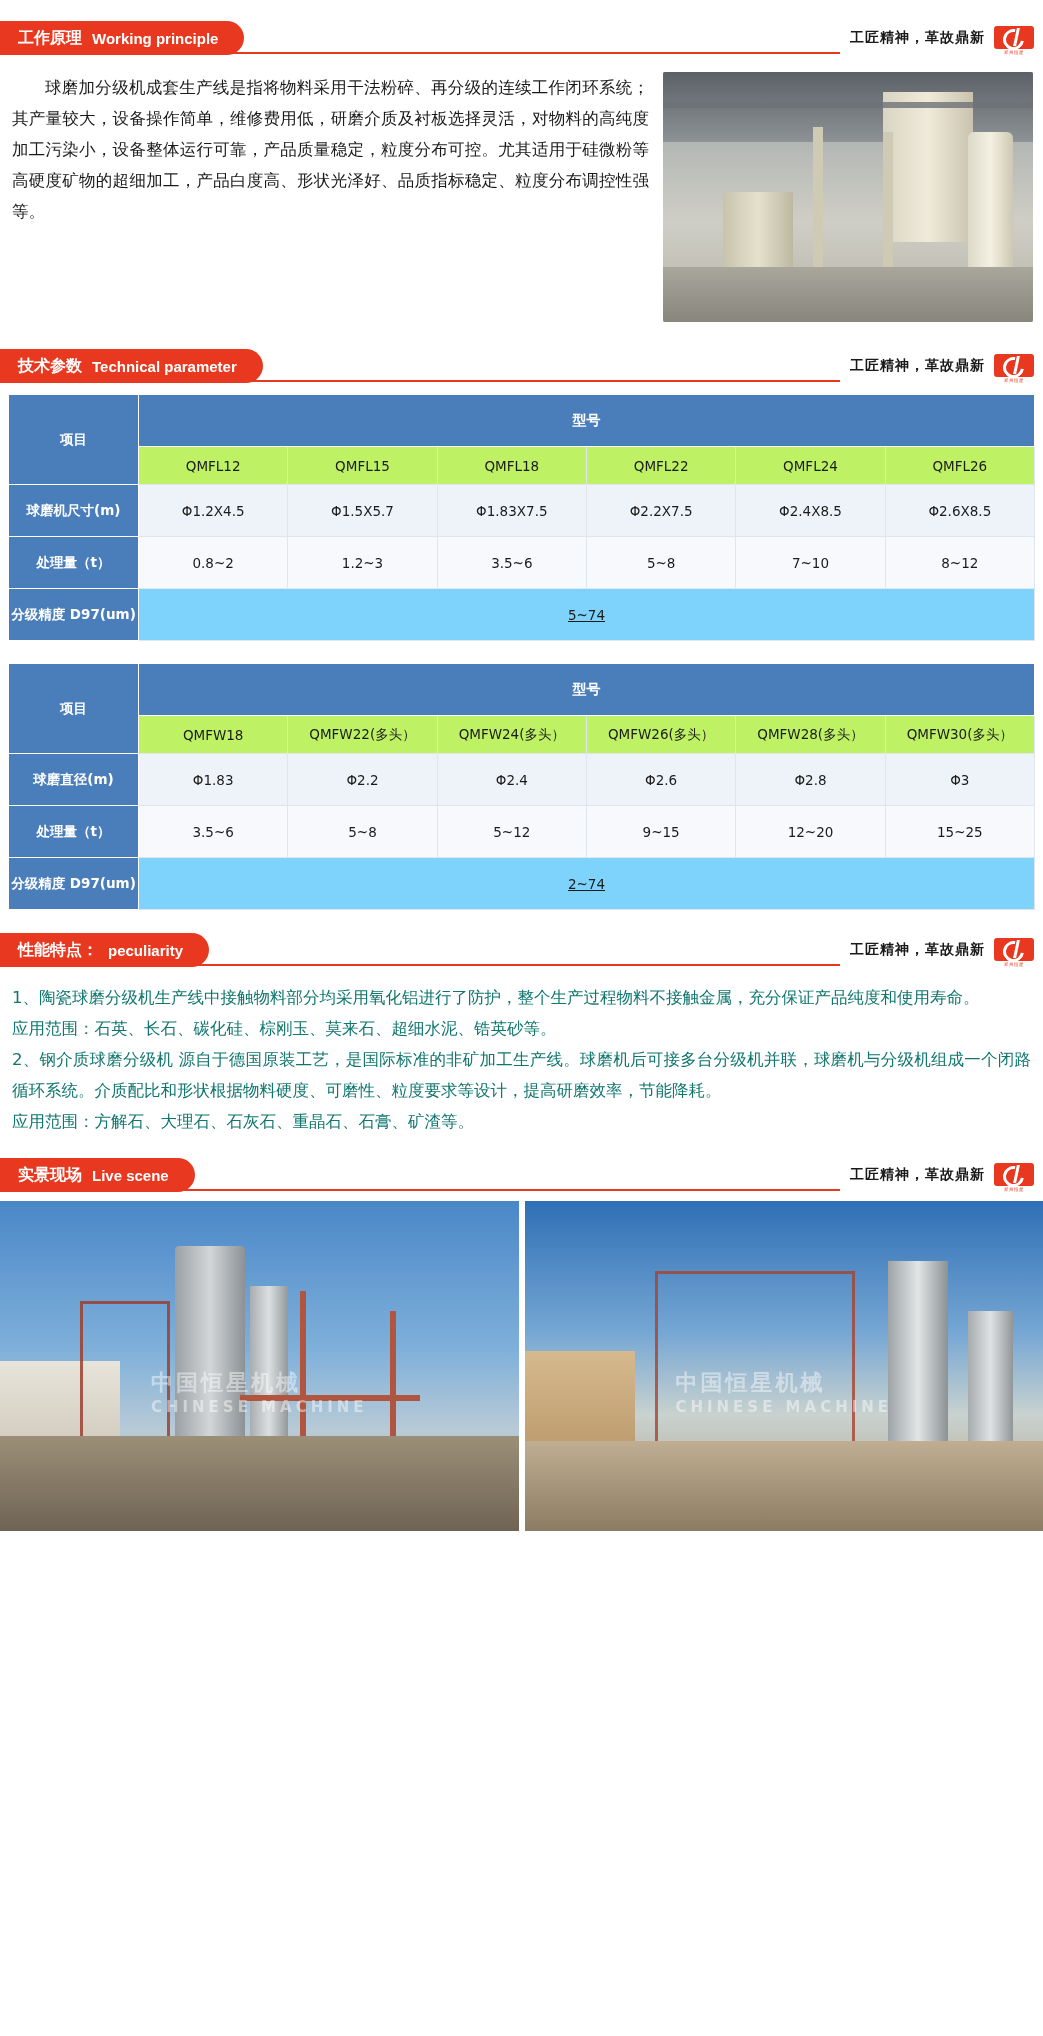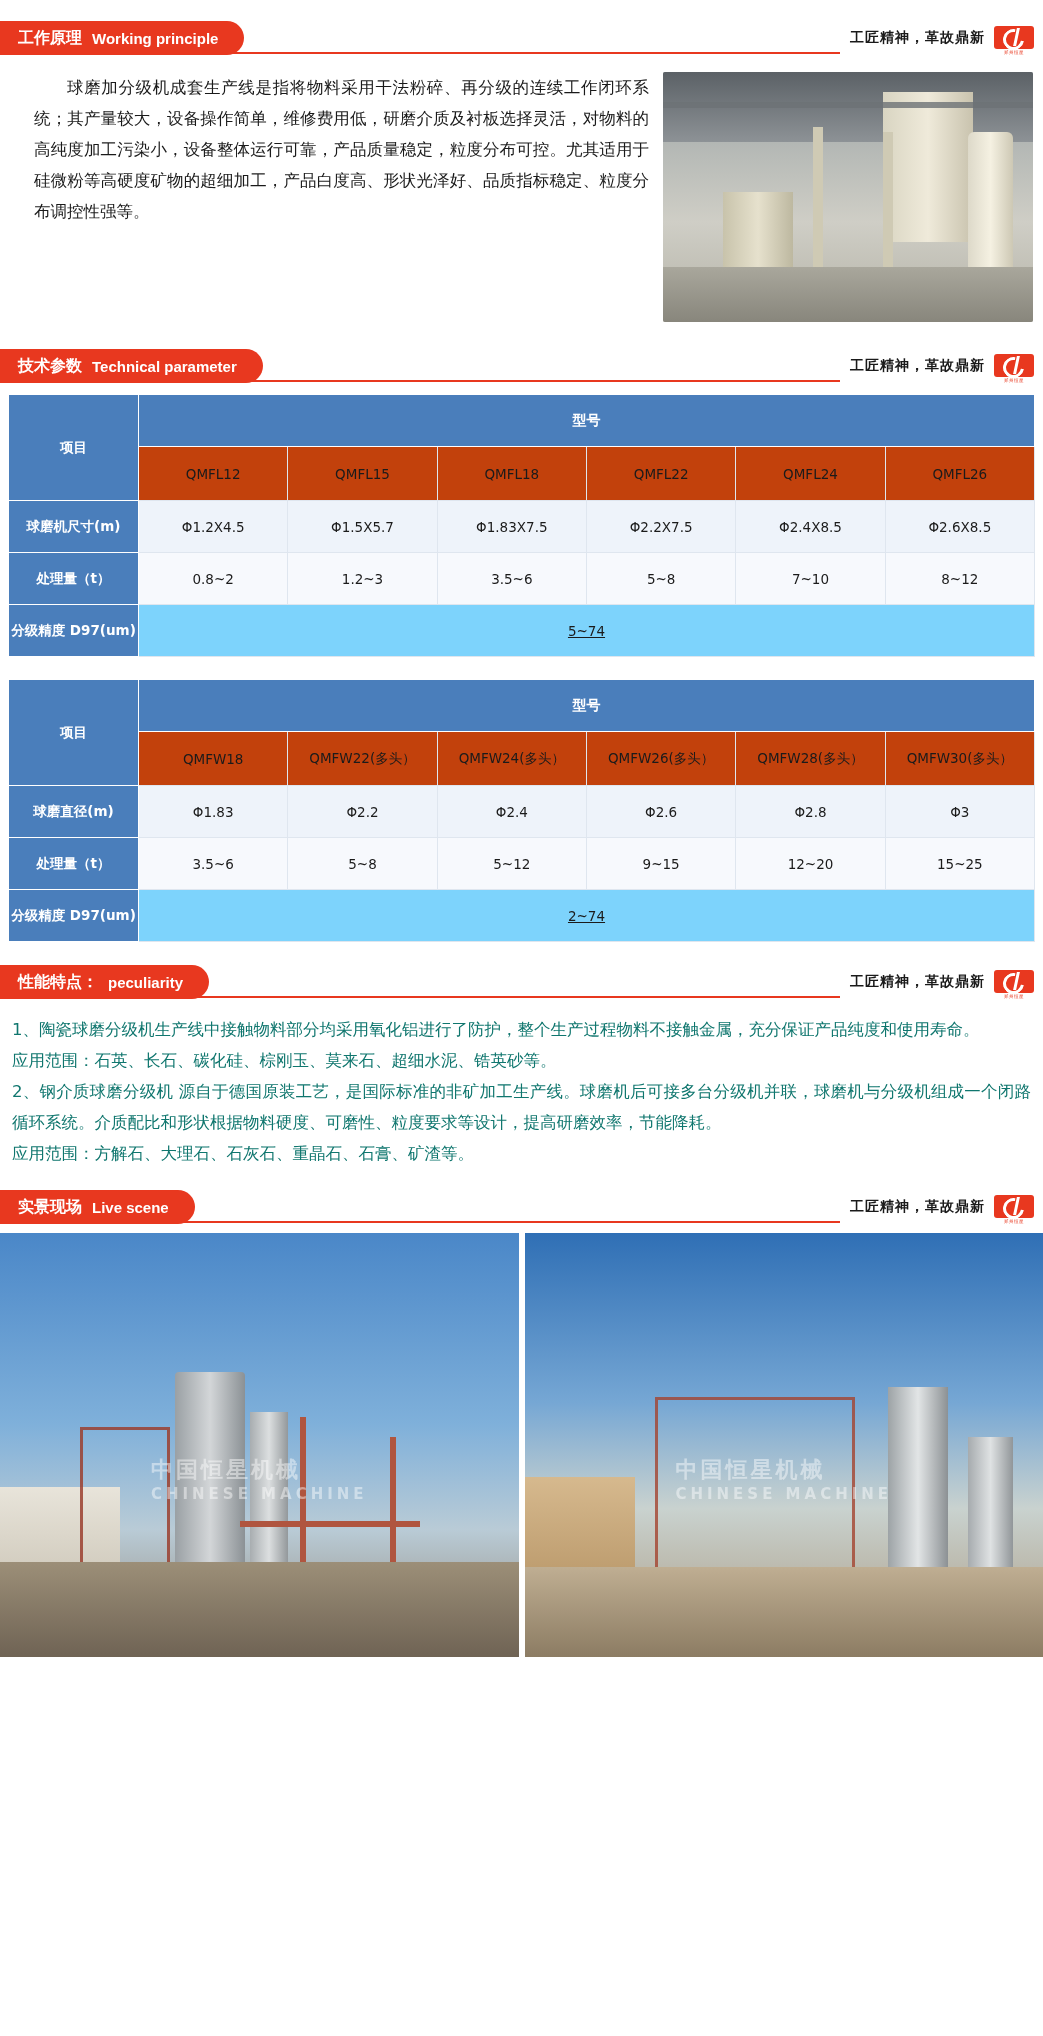--- a/index.html
+++ b/index.html
@@ -90,23 +90,22 @@
     font-size:4.5px;
     color:#e8381f;
     letter-spacing:.5px;
     margin-top:1px;
     white-space:nowrap;
   }
 
   
   .wp-body {
     display:flex;
-    padding:12px 10px 6px 22px;
+    padding:12px 10px 6px 12px;
     gap:14px;
-    margin-left:12px;
   }
   .wp-text {
     flex:1;
     font-family:"DejaVu Sans", sans-serif;
     font-size:16.5px;
     line-height:31px;
     text-align:justify;
     color:#1a1a1a;
     text-indent:2em;
   }
@@ -151,23 +150,23 @@
     padding:6px 2px;
   }
   table.spec .hdr {
     background:#4a7ebb;
     color:#ffffff;
     font-weight:bold;
     height:52px;
     font-size:14px;
   }
   table.spec .sub {
-    background:#c2410c;
+    background:#bef264;
     color:#1b1b1b;
-    height:54px;
+    height:38px;
     font-size:13.5px;
     border:1px solid #dfe6ef;
     margin-top:8px;
   }
   table.spec .rowlbl {
     background:#4a7ebb;
     color:#ffffff;
     font-weight:bold;
     font-size:13.5px;
     width:130px;
@@ -192,21 +191,21 @@
   }
   .pec-body p { margin:0; }
   .pec-body p.indent { text-indent:0; }
 
   
   .live-body {
     display:flex;
     gap:6px;
     padding:4px 0 0 0;
   }
-  .live-body .shot { width:50%; height:424px; position:relative; overflow:hidden;text-decoration:underline; }
+  .live-body .shot { width:50%; height:330px; position:relative; overflow:hidden;text-decoration:underline; }
 
   .ph2 { background:linear-gradient(180deg,#4a87c8 0%,#7fb0da 45%,#b9cbd6 70%,#8e8373 100%); }
   .ph2 .ground { position:absolute; left:0; right:0; bottom:0; height:95px;
       background:linear-gradient(180deg,#9c8f78,#6f6354); }
   .ph2 .bldg { position:absolute; left:0; bottom:75px; width:120px; height:95px;
       background:linear-gradient(180deg,#e8e4da,#cfc9bb); }
   .ph2 .tower { position:absolute; left:175px; bottom:70px; width:70px; height:215px;
       background:linear-gradient(90deg,#9aa0a4,#d3d6d8,#8b9195); border-radius:4px 4px 0 0;}
   .ph2 .tower2 { position:absolute; left:250px; bottom:70px; width:38px; height:175px;
       background:linear-gradient(90deg,#a8adb0,#dcdfe0,#93989b); }

